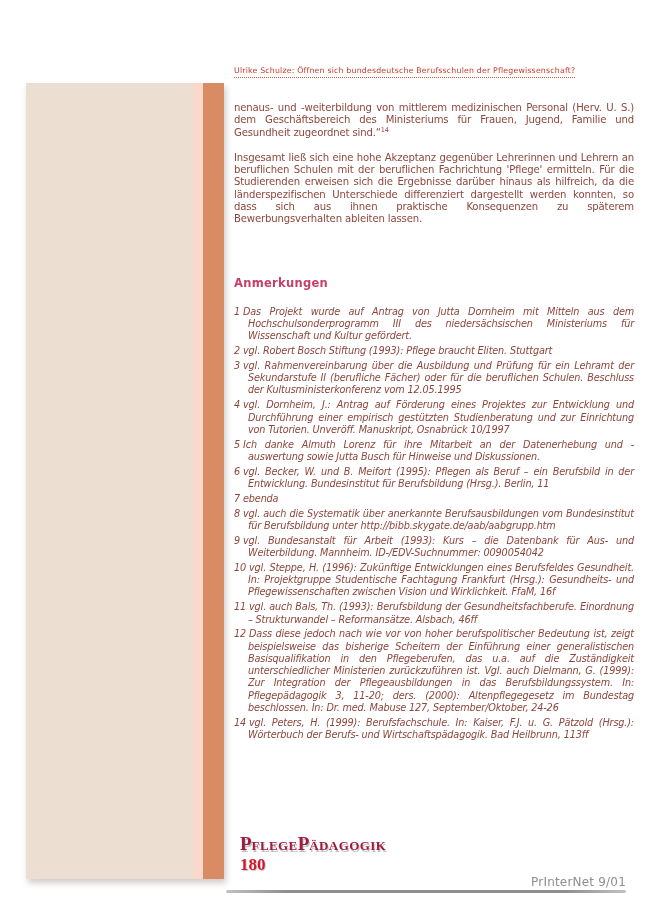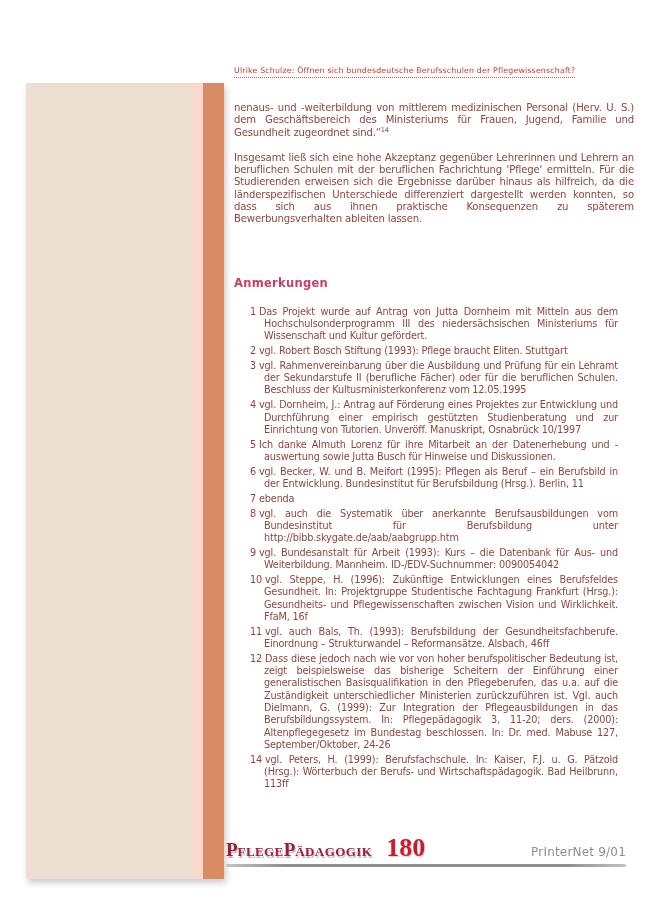--- a/index.html
+++ b/index.html
@@ -27,39 +27,39 @@
   }
   .body-par{
     margin:13px 0 7px 0;font-size:10.1px;line-height:12.3px;text-align:justify;
     letter-spacing:-0.15px;color:#8d463c;
   }
   .body-par sup{font-size:6.5px;line-height:0;}
   .notes-heading{
     margin:50px 0 16px 0;font-size:11.5px;font-weight:bold;letter-spacing:0.3px;
     color:#c73f67;
   }
-  .footnotes{list-style:none;margin:16px;padding:0;}
+  .footnotes{list-style:none;margin:0;padding:0;font-style:italic;}
   .fn{
     font-size:9.7px;line-height:12.3px;text-align:justify;letter-spacing:-0.15px;
     padding-left:14px;text-indent:-14px;margin:0 0 2.5px 0;color:#8d463c;
   }
   .fn-num{padding-right:3px;}
   .fn-text{}
 
   
   .footer{position:absolute;left:226px;top:833px;width:400px;}
-  .footer-row{display:flex;align-items:baseline;}
+  .footer-row{display:flex;align-items:baseline;flex-direction:column;}
   .logo{
     font-family:"Liberation Serif",serif;font-weight:bold;color:#9e1c3e;
     text-shadow:1px 1.5px 0 rgba(150,140,140,0.55);white-space:nowrap;
   }
   .logo-init{font-size:19px;}
   .logo-caps{font-size:13px;letter-spacing:0.4px;}
   .pagenum{
-    font-family:"Liberation Serif",serif;font-weight:bold;font-size:26px;
+    font-family:"Liberation Serif",serif;font-weight:bold;font-size:17px;
     color:#cf1a2e;margin-left:14px;text-shadow:1px 1px 0 rgba(150,140,140,0.4);
   }
   .issue{margin-left:auto;font-size:12px;color:#8e8e8e;letter-spacing:0.2px;}
   .footer-rule{
     height:3px;margin-top:1px;border-radius:2px;
     background:linear-gradient(to right,#c2c2c2,#8f8f8f 15%,#8f8f8f 85%,#c2c2c2);
   }
 </style>
 </head>
 <body>

